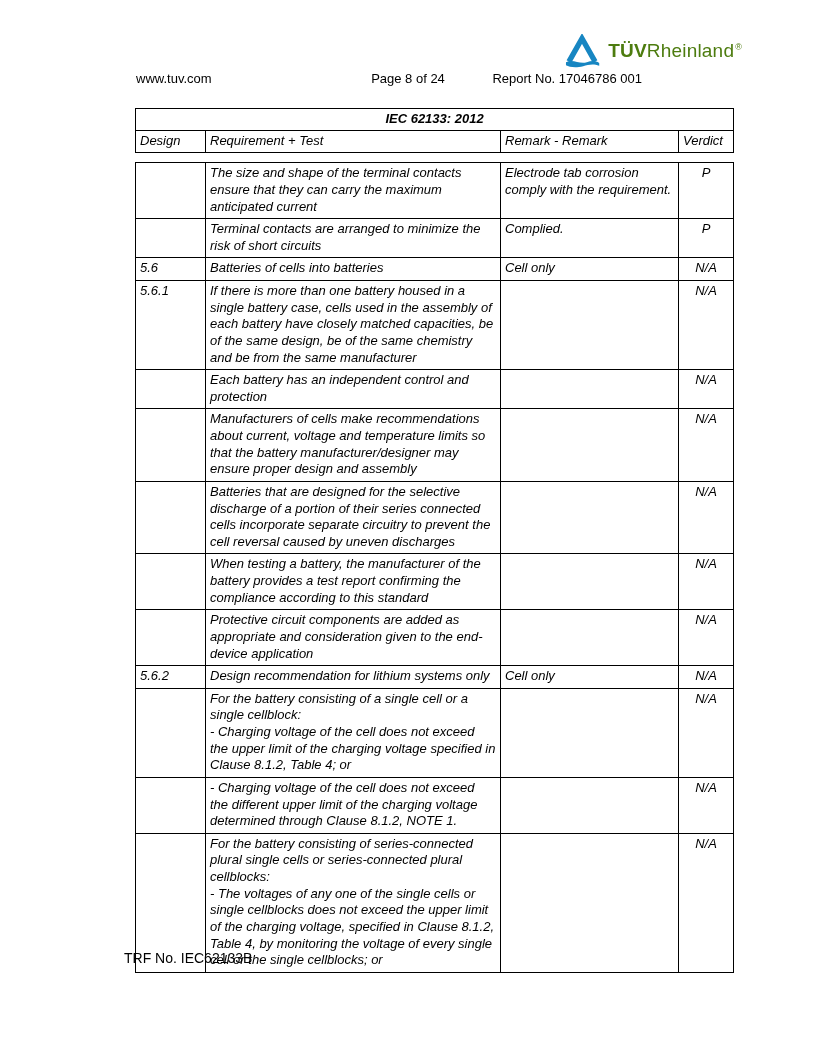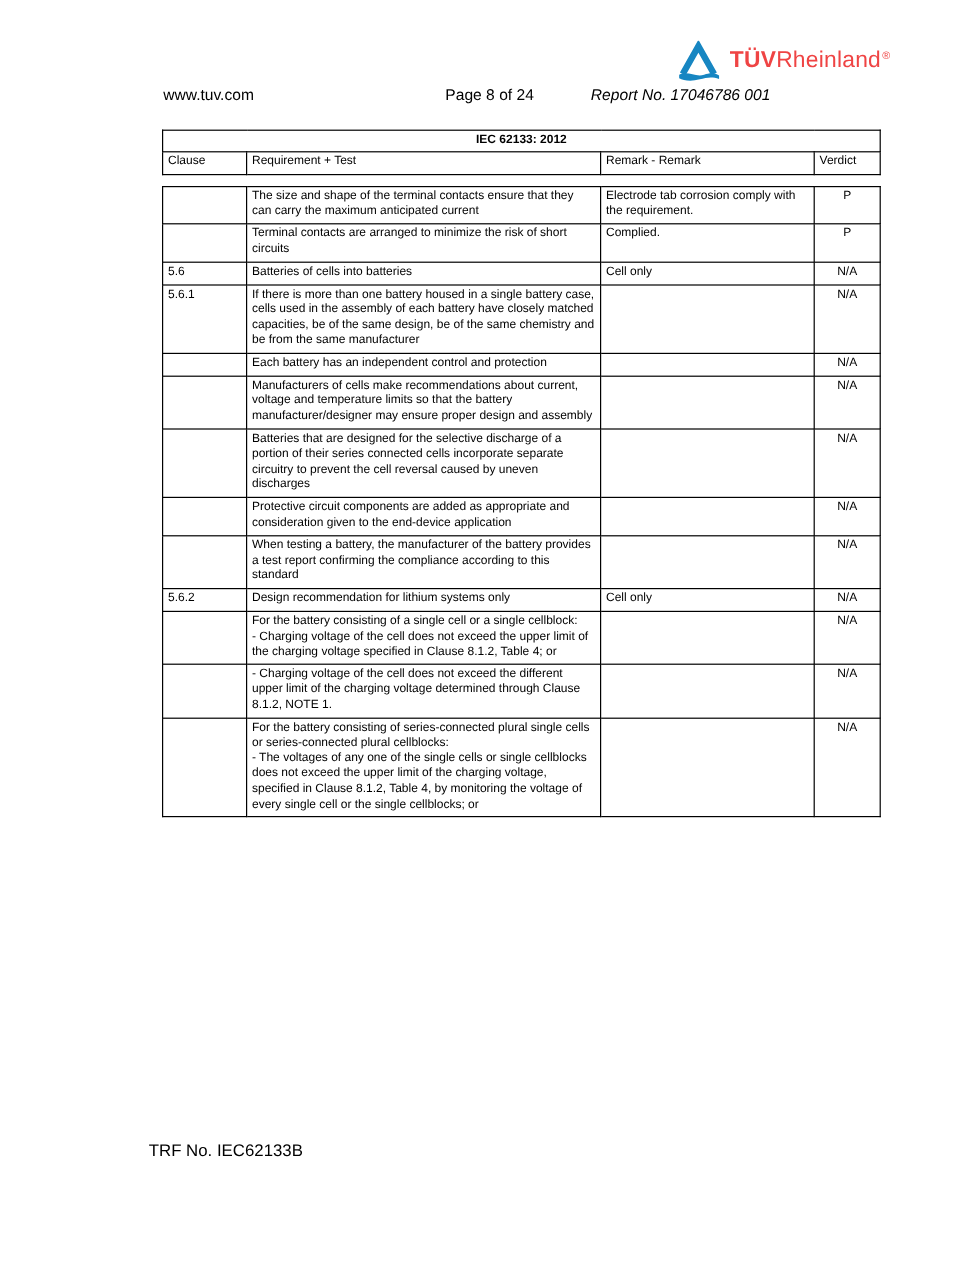--- a/index.html
+++ b/index.html
@@ -29,21 +29,21 @@
     display: flex;
     align-items: center;
   }
   .logo-triangle {
     width: 38px;
     height: 34px;
     display: block;
   }
   .logo-text {
     font-size: 19px;
-    color: #ef4444;
+    color: #4d7c0f;
     margin-left: 7px;
     white-space: nowrap;
     letter-spacing: 0.2px;
   }
   .logo-text .tuv { font-weight: bold; }
   .logo-text .reg {
     font-size: 9px;
     vertical-align: super;
     margin-left: 1px;
   }
@@ -51,35 +51,36 @@
   .meta {
     position: absolute;
     top: 71px;
     left: 0;
     width: 745px;
     height: 18px;
     font-size: 13px;
   }
   .meta .website  { position: absolute; left: 136px; top: 0; }
   .meta .pageinfo { position: absolute; left: 0; width: 816px; text-align: center; top: 0; }
-  .meta .report   { position: absolute; right: 103px; top: 0; font-style: italic; }
+  .meta .report   { position: absolute; right: 103px; top: 0; }
 
   
   .tablewrap {
     position: absolute;
     left: 135px;
     top: 108px;
     width: 598px;
   }
   table {
     border-collapse: collapse;
     table-layout: fixed;
     width: 598px;
-    font-size: 10px;
+    font-size: 13px;
     line-height: 1.28;
+    font-style: italic;
   }
   th, td {
     border: 1px solid #000000;
     padding: 2px 4px 3px 4px;
     vertical-align: top;
     text-align: left;
     font-weight: normal;
     word-wrap: break-word;
   }
   .title-cell {
@@ -124,21 +125,21 @@
           <col style="width:70px">
           <col style="width:295px">
           <col style="width:178px">
           <col style="width:55px">
         </colgroup>
       <tbody>
           <tr>
         <td class="title-cell" colspan="4">IEC 62133: 2012</td>
       </tr>
       <tr>
-        <th>Clause</th>
+        <th>Design</th>
         <th>Requirement + Test</th>
         <th>Remark - Remark</th>
         <th>Verdict</th>
       </tr>
     </tbody>
       </table>
 
     <table class="body-table">
       <colgroup>
           <col style="width:70px">
@@ -184,27 +185,27 @@
       <td class="cell-verdict">N/A</td>
     </tr>
           <tr>
       <td class="cell-clause"></td>
       <td class="cell-requirement">Batteries that are designed for the selective discharge of a portion of their series connected cells incorporate separate circuitry to prevent the cell reversal caused by uneven discharges</td>
       <td class="cell-result"></td>
       <td class="cell-verdict">N/A</td>
     </tr>
           <tr>
       <td class="cell-clause"></td>
+      <td class="cell-requirement">When testing a battery, the manufacturer of the battery provides a test report confirming the compliance according to this standard</td>
+      <td class="cell-result"></td>
+      <td class="cell-verdict">N/A</td>
+    </tr>
+          <tr>
+      <td class="cell-clause"></td>
       <td class="cell-requirement">Protective circuit components are added as appropriate and consideration given to the end-device application</td>
-      <td class="cell-result"></td>
-      <td class="cell-verdict">N/A</td>
-    </tr>
-          <tr>
-      <td class="cell-clause"></td>
-      <td class="cell-requirement">When testing a battery, the manufacturer of the battery provides a test report confirming the compliance according to this standard</td>
       <td class="cell-result"></td>
       <td class="cell-verdict">N/A</td>
     </tr>
           <tr>
       <td class="cell-clause">5.6.2</td>
       <td class="cell-requirement">Design recommendation for lithium systems only</td>
       <td class="cell-result">Cell only</td>
       <td class="cell-verdict">N/A</td>
     </tr>
           <tr>

